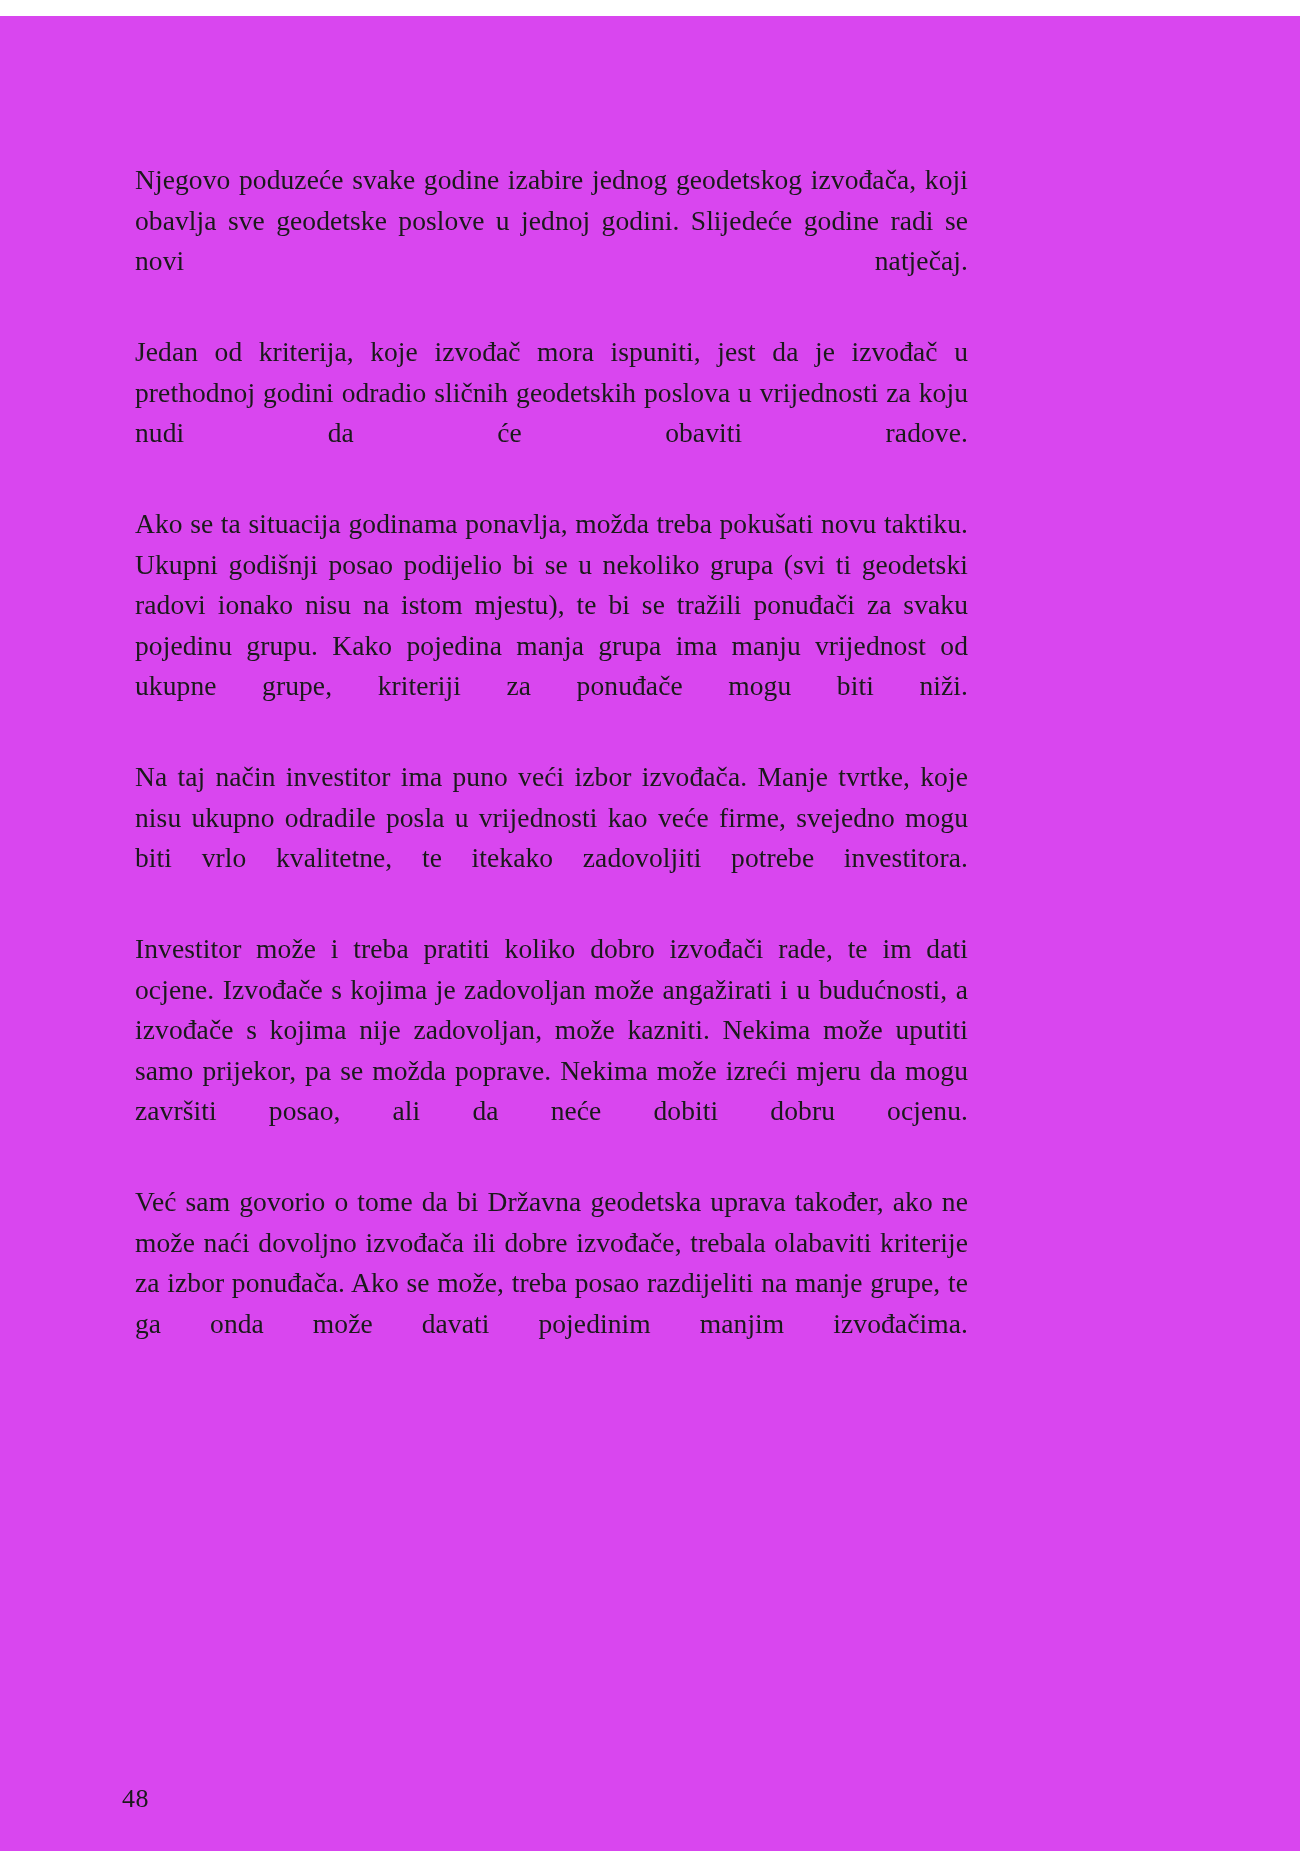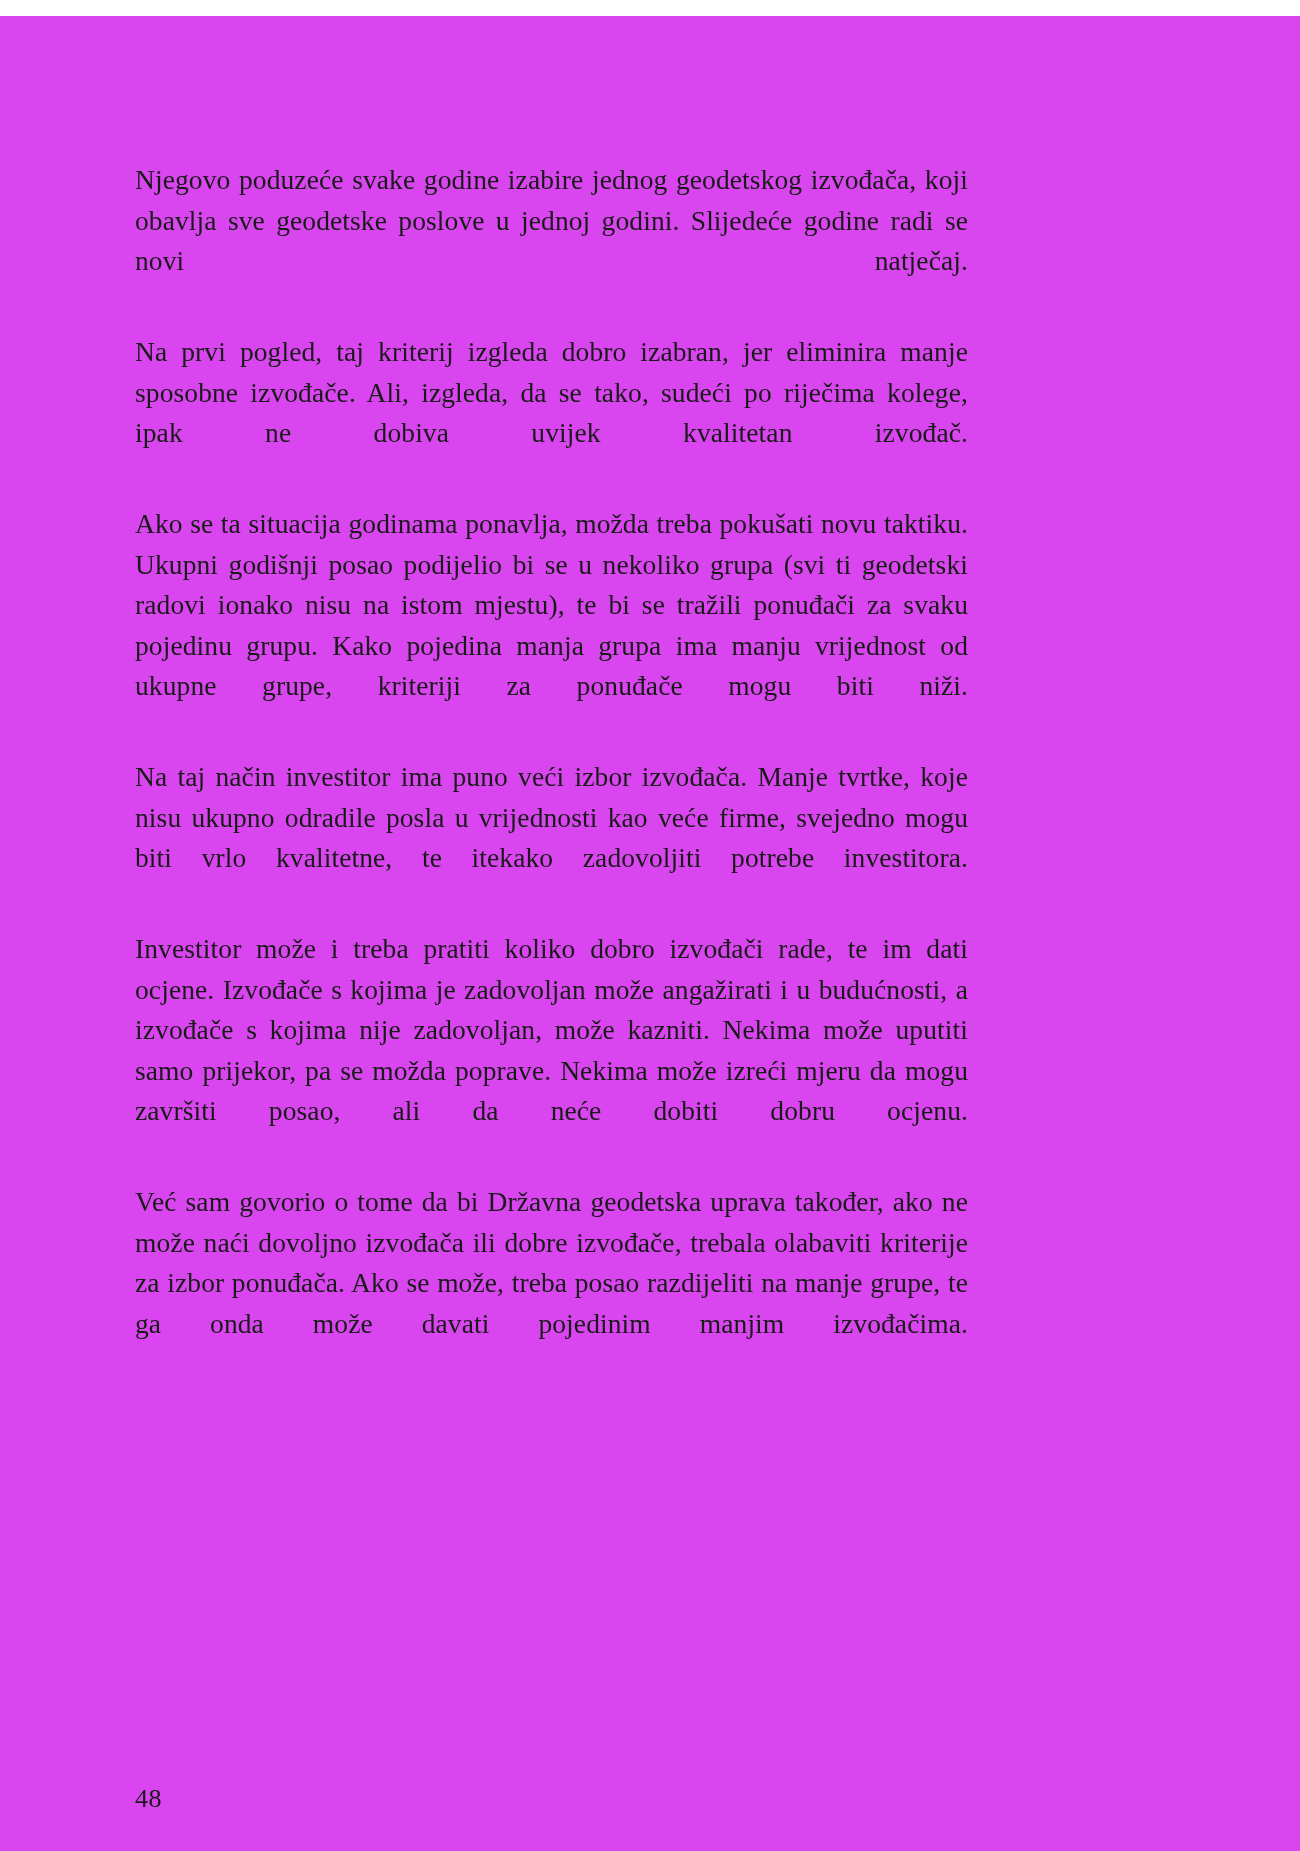--- a/index.html
+++ b/index.html
@@ -45,40 +45,40 @@
 
   
   .para::after {
     content: "";
     display: inline-block;
     width: 100%;
   }
 
   .page-number {
     position: absolute;
-    left: 135px;
+    left: 122px;
     top: 1768px;
     font-size: 26px;
     line-height: 30px;
     color: #1a1a1a;
     letter-spacing: 0.4px;
   }
 </style>
 </head>
 <body>
 
 <div class="page">
 
   <div class="text-column">
 
     <p class="para">Njegovo poduzeće svake godine izabire jednog geodetskog izvođača, koji obavlja sve geodetske poslove u jednoj godini. Slijedeće godine radi se novi natječaj.</p>
 
+    <p class="para">Jedan od kriterija, koje izvođač mora ispuniti, jest da je izvođač u prethodnoj godini odradio sličnih geodetskih poslova u vrijednosti za koju nudi da će obaviti radove.</p>
 
 
-    <p class="para">Na prvi pogled, taj kriterij izgleda dobro izabran, jer eliminira manje sposobne izvođače. Ali, izgleda, da se tako, sudeći po riječima kolege, ipak ne dobiva uvijek kvalitetan izvođač.</p>
 
     <p class="para">Ako se ta situacija godinama ponavlja, možda treba pokušati novu taktiku. Ukupni godišnji posao podijelio bi se u nekoliko grupa (svi ti geodetski radovi ionako nisu na istom mjestu), te bi se tražili ponuđači za svaku pojedinu grupu. Kako pojedina manja grupa ima manju vrijednost od ukupne grupe, kriteriji za ponuđače mogu biti niži.</p>
 
     <p class="para">Na taj način investitor ima puno veći izbor izvođača. Manje tvrtke, koje nisu ukupno odradile posla u vrijednosti kao veće firme, svejedno mogu biti vrlo kvalitetne, te itekako zadovoljiti potrebe investitora.</p>
 
     <p class="para">Investitor može i treba pratiti koliko dobro izvođači rade, te im dati ocjene. Izvođače s kojima je zadovoljan može angažirati i u budućnosti, a izvođače s kojima nije zadovoljan, može kazniti. Nekima može uputiti samo prijekor, pa se možda poprave. Nekima može izreći mjeru da mogu završiti posao, ali da neće dobiti dobru ocjenu.</p>
 
 
     <p class="para">Već sam govorio o tome da bi Državna geodetska uprava također, ako ne može naći dovoljno izvođača ili dobre izvođače, trebala olabaviti kriterije za izbor ponuđača. Ako se može, treba posao razdijeliti na manje grupe, te ga onda može davati pojedinim manjim izvođačima.</p>
 

